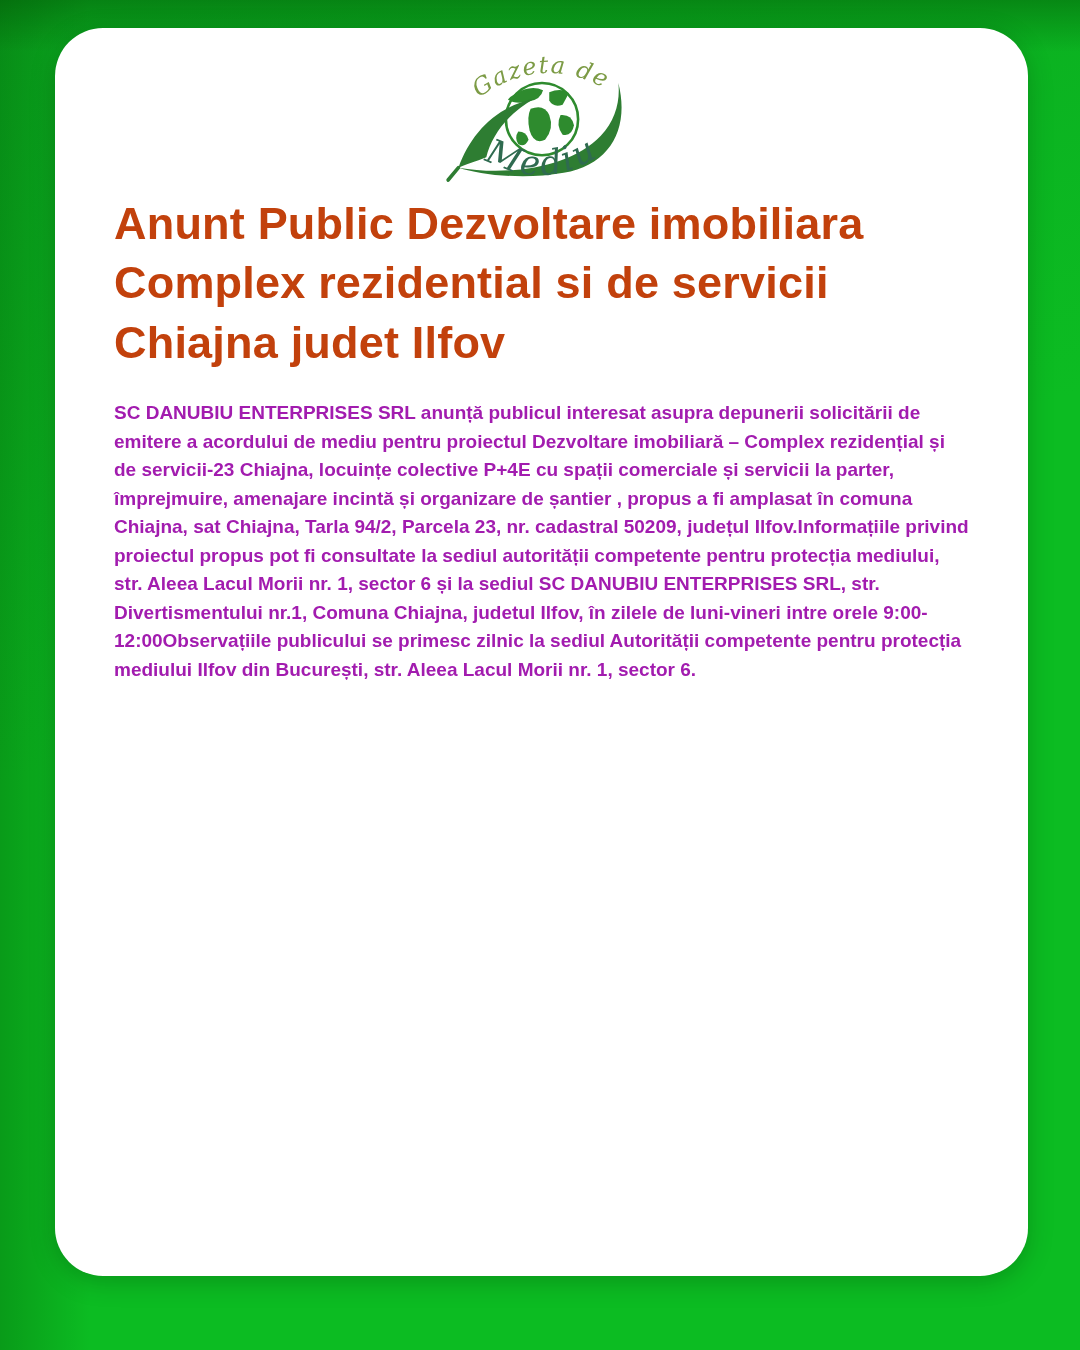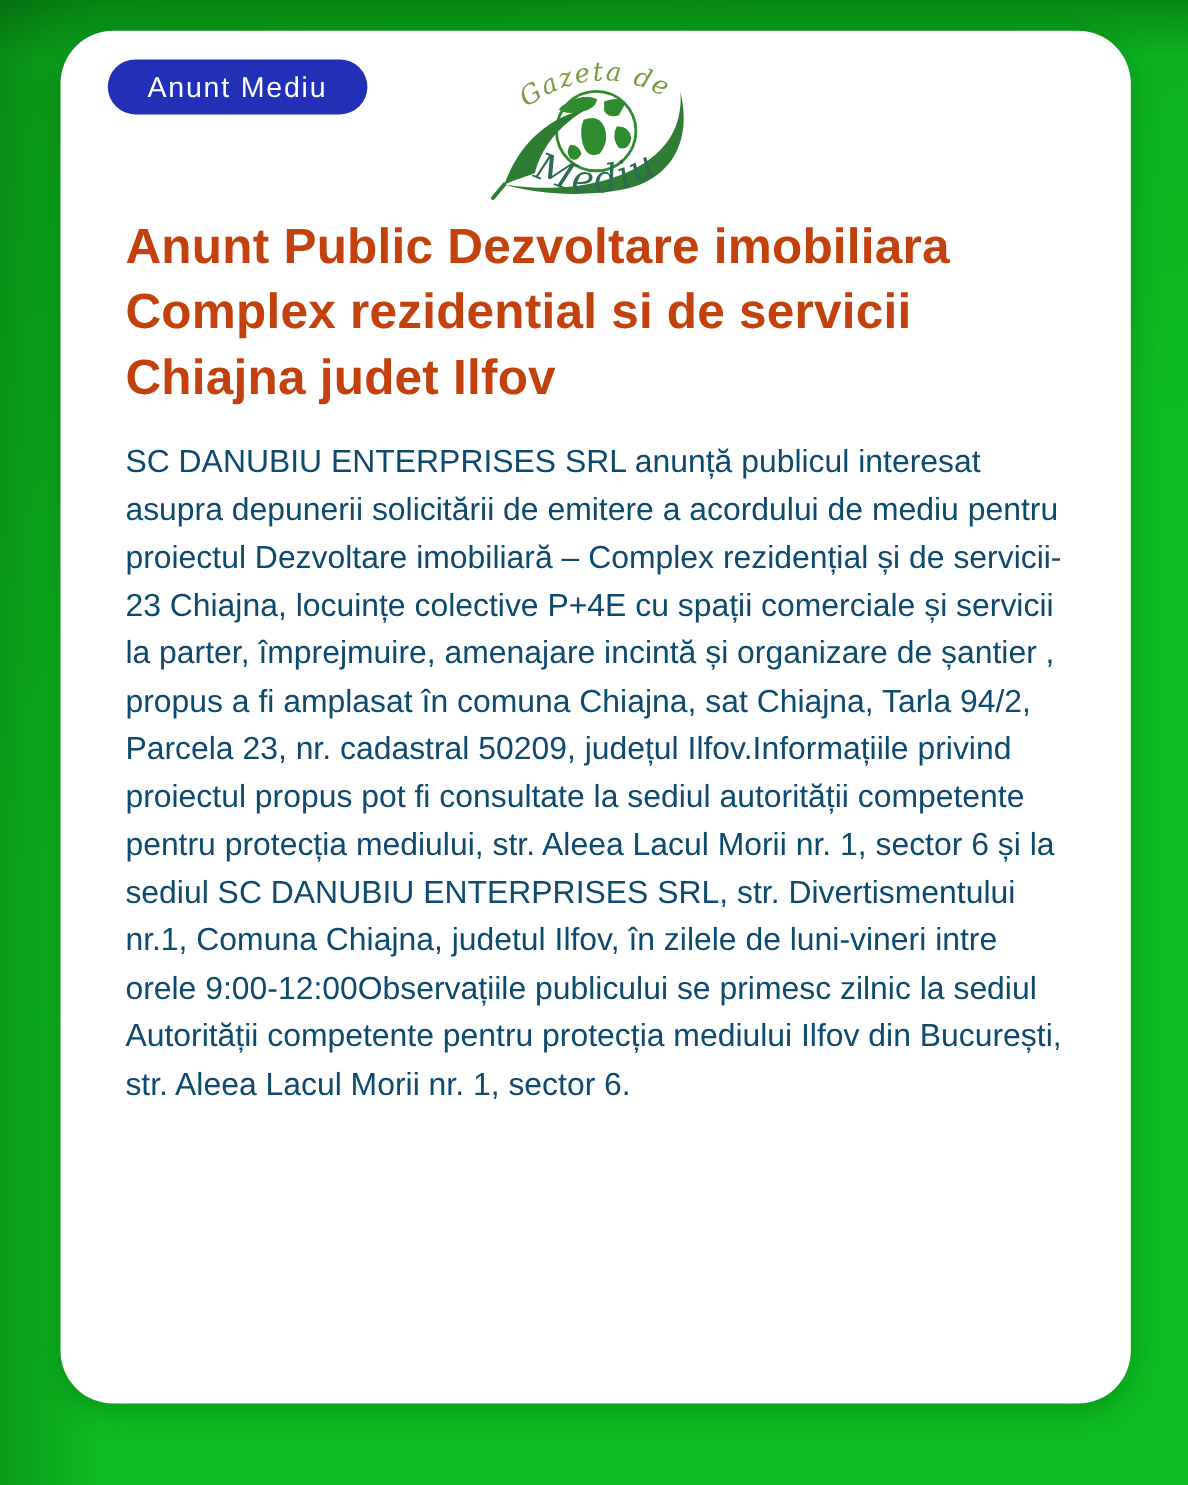--- a/index.html
+++ b/index.html
@@ -54,34 +54,33 @@
   .title {
     color: #c2410c;
     font-size: 45px;
     line-height: 1.32;
     font-weight: 700;
     letter-spacing: 0.2px;
     margin-bottom: 27px;
   }
 
   .body-text {
-    color: #0c4a6e;
-    font-size: 29px;
+    color: #a21caf;
+    font-size: 19px;
     line-height: 1.5;
-    font-weight: 400;
+    font-weight: 700;
   }
 
   .serif-it { font-family: "DejaVu Serif", serif; font-style: italic; }
 </style>
 </head>
 <body>
 
 <div class="card">
 
-  <button class="badge">Anunt Mediu</button>
 
   <svg class="logo" viewBox="0 0 190 150" aria-hidden="true">
     <defs>
       <path id="arcTop" d="M 22 68 Q 95 8 168 58" fill="none"></path>
       <path id="arcBottom" d="M 26 110 Q 95 160 164 106" fill="none"></path>
     </defs>
 
     <text class="serif-it" font-size="23" fill="#7C9B45" letter-spacing="1.5">
       <textPath href="#arcTop" startOffset="50%" text-anchor="middle">Gazeta de</textPath>
     </text>

